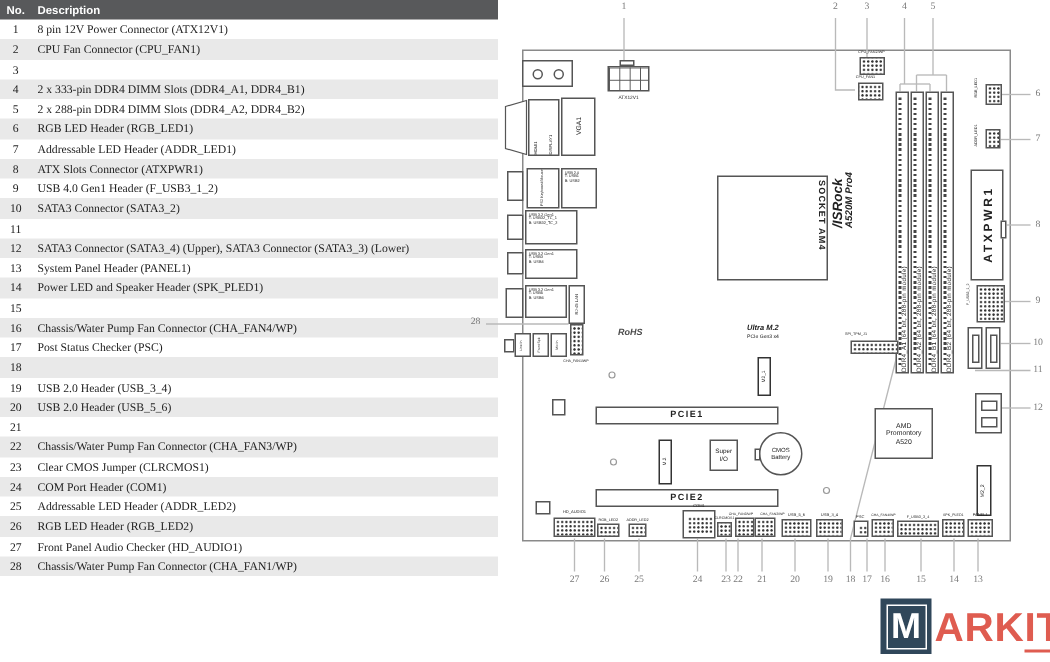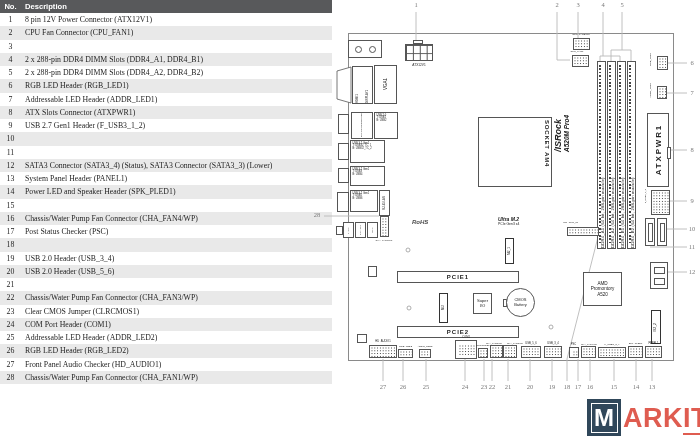--- a/index.html
+++ b/index.html
@@ -60,51 +60,52 @@
         </div>
         <div class="trow alt">
           <span class="tno">2</span>
           <span class="tdesc">CPU Fan Connector (CPU_FAN1)</span>
         </div>
         <div class="trow">
           <span class="tno">3</span>
         </div>
         <div class="trow alt">
           <span class="tno">4</span>
-          <span class="tdesc">2 x 288-pin DDR4 DIMM Slots (DDR4_A1, DDR4_B1)</span>
+          <span class="tdesc">2 x 333-pin DDR4 DIMM Slots (DDR4_A1, DDR4_B1)</span>
         </div>
         <div class="trow">
           <span class="tno">5</span>
           <span class="tdesc">2 x 288-pin DDR4 DIMM Slots (DDR4_A2, DDR4_B2)</span>
         </div>
         <div class="trow alt">
           <span class="tno">6</span>
           <span class="tdesc">RGB LED Header (RGB_LED1)</span>
         </div>
         <div class="trow">
           <span class="tno">7</span>
           <span class="tdesc">Addressable LED Header (ADDR_LED1)</span>
         </div>
         <div class="trow alt">
           <span class="tno">8</span>
           <span class="tdesc">ATX Slots Connector (ATXPWR1)</span>
         </div>
         <div class="trow">
           <span class="tno">9</span>
-          <span class="tdesc">USB 2.7 Gen1 Header (F_USB3_1_2)</span>
+          <span class="tdesc">USB 4.0 Gen1 Header (F_USB3_1_2)</span>
         </div>
         <div class="trow alt">
           <span class="tno">10</span>
+          <span class="tdesc">SATA3 Connector (SATA3_2)</span>
         </div>
         <div class="trow">
           <span class="tno">11</span>
         </div>
         <div class="trow alt">
           <span class="tno">12</span>
-          <span class="tdesc">SATA3 Connector (SATA3_4) (Status), SATA3 Connector (SATA3_3) (Lower)</span>
+          <span class="tdesc">SATA3 Connector (SATA3_4) (Upper), SATA3 Connector (SATA3_3) (Lower)</span>
         </div>
         <div class="trow">
           <span class="tno">13</span>
           <span class="tdesc">System Panel Header (PANEL1)</span>
         </div>
         <div class="trow alt">
           <span class="tno">14</span>
           <span class="tdesc">Power LED and Speaker Header (SPK_PLED1)</span>
         </div>
         <div class="trow">

